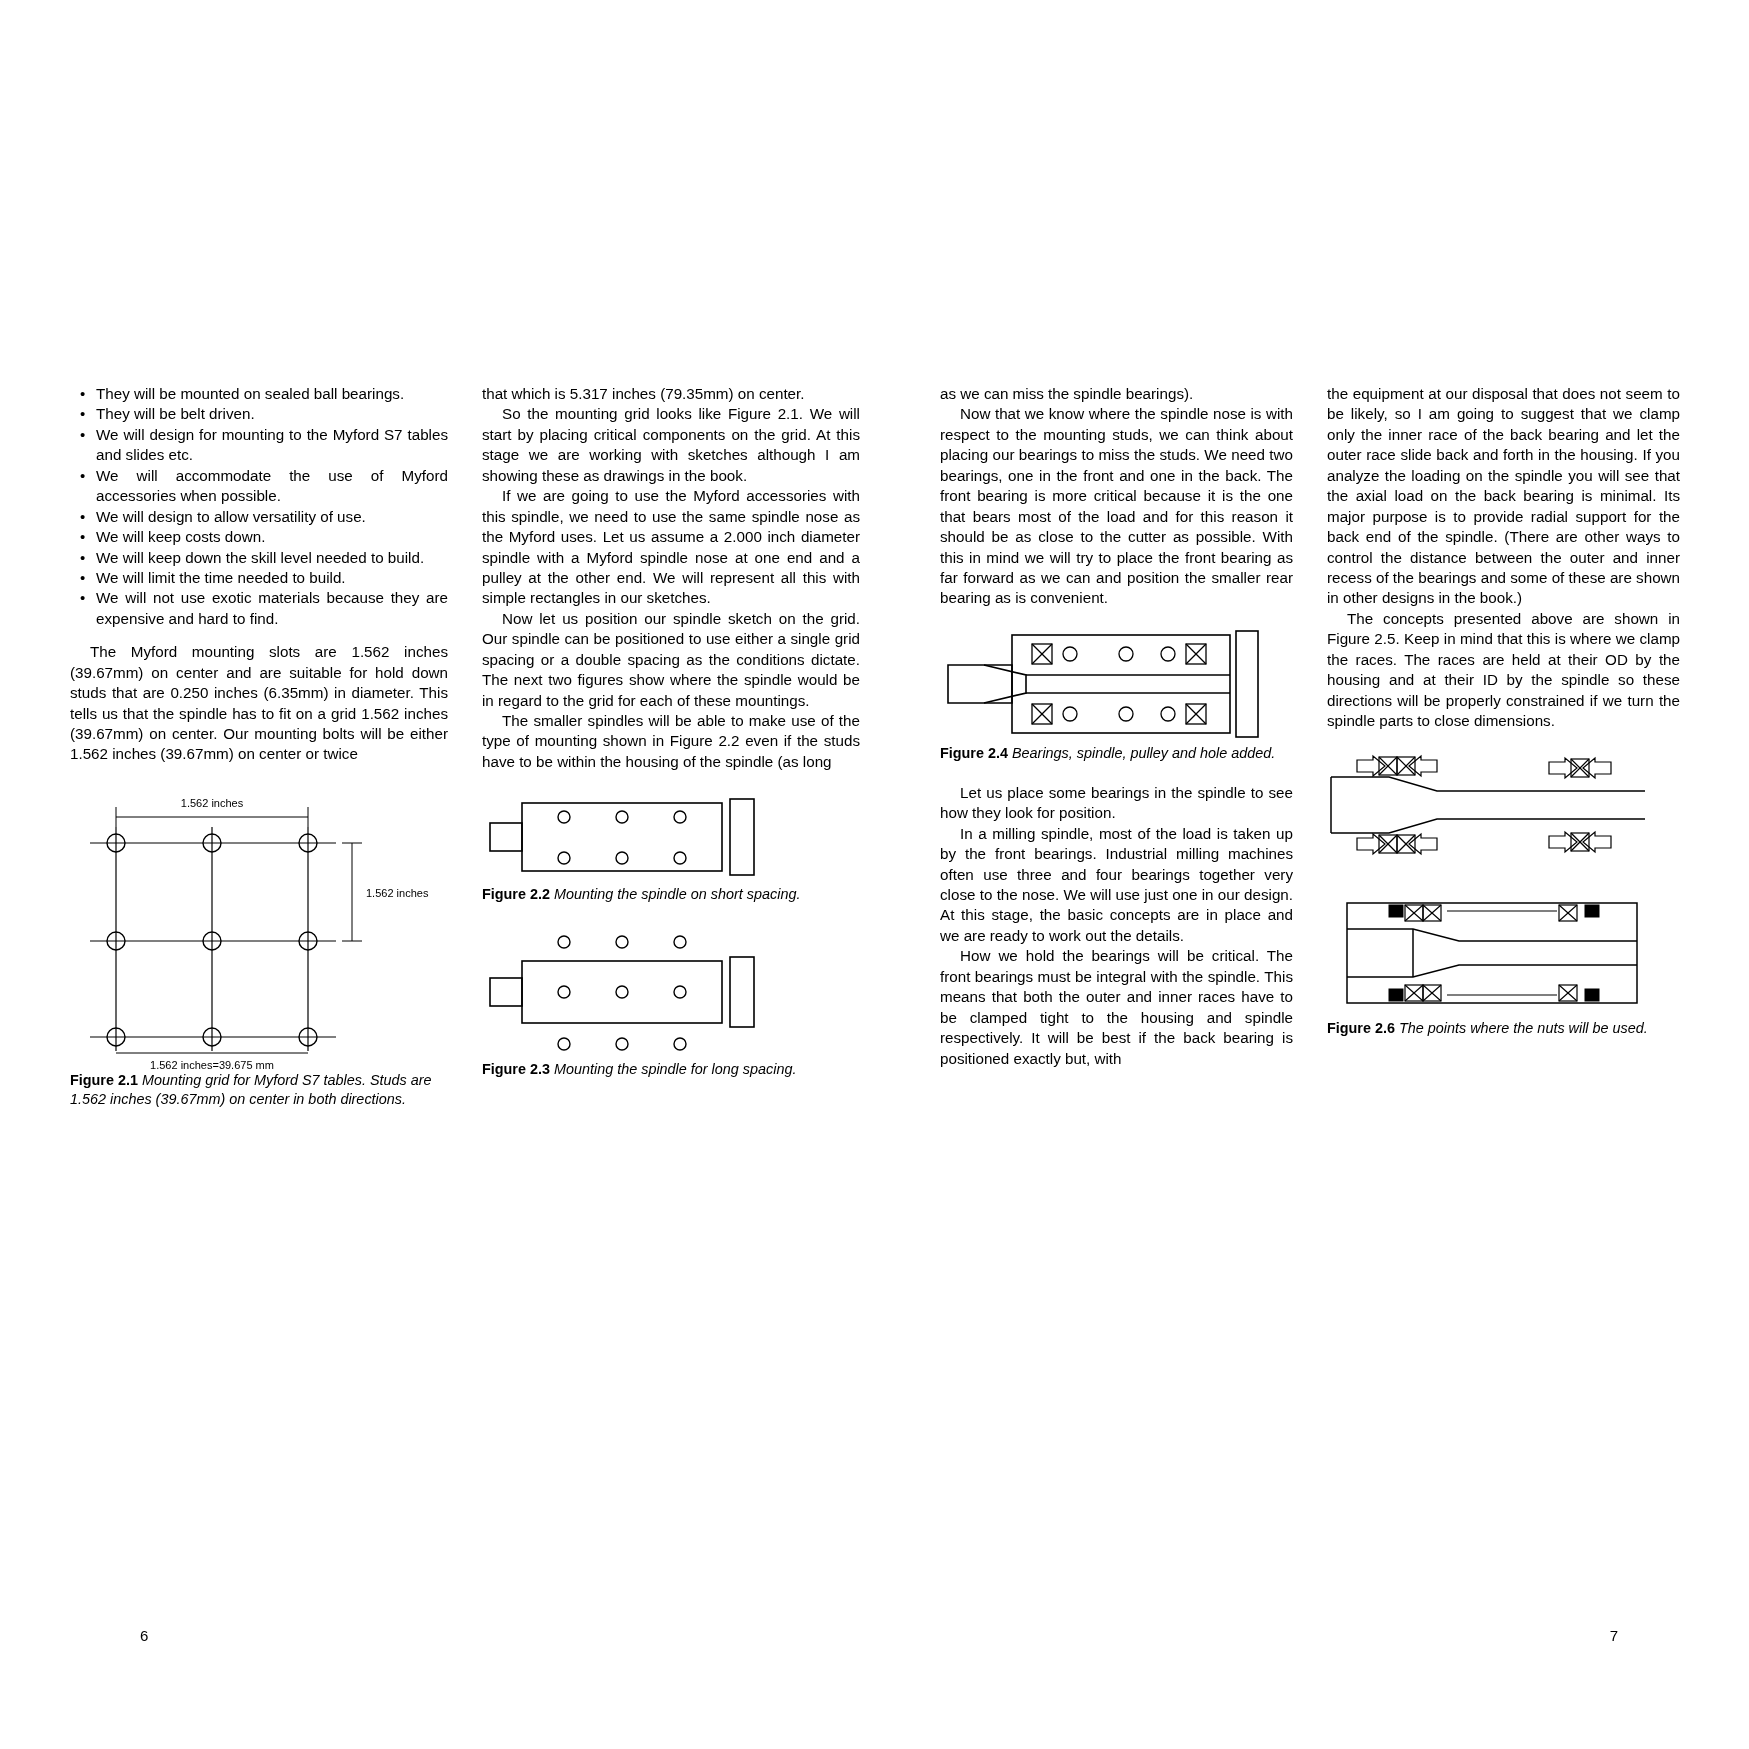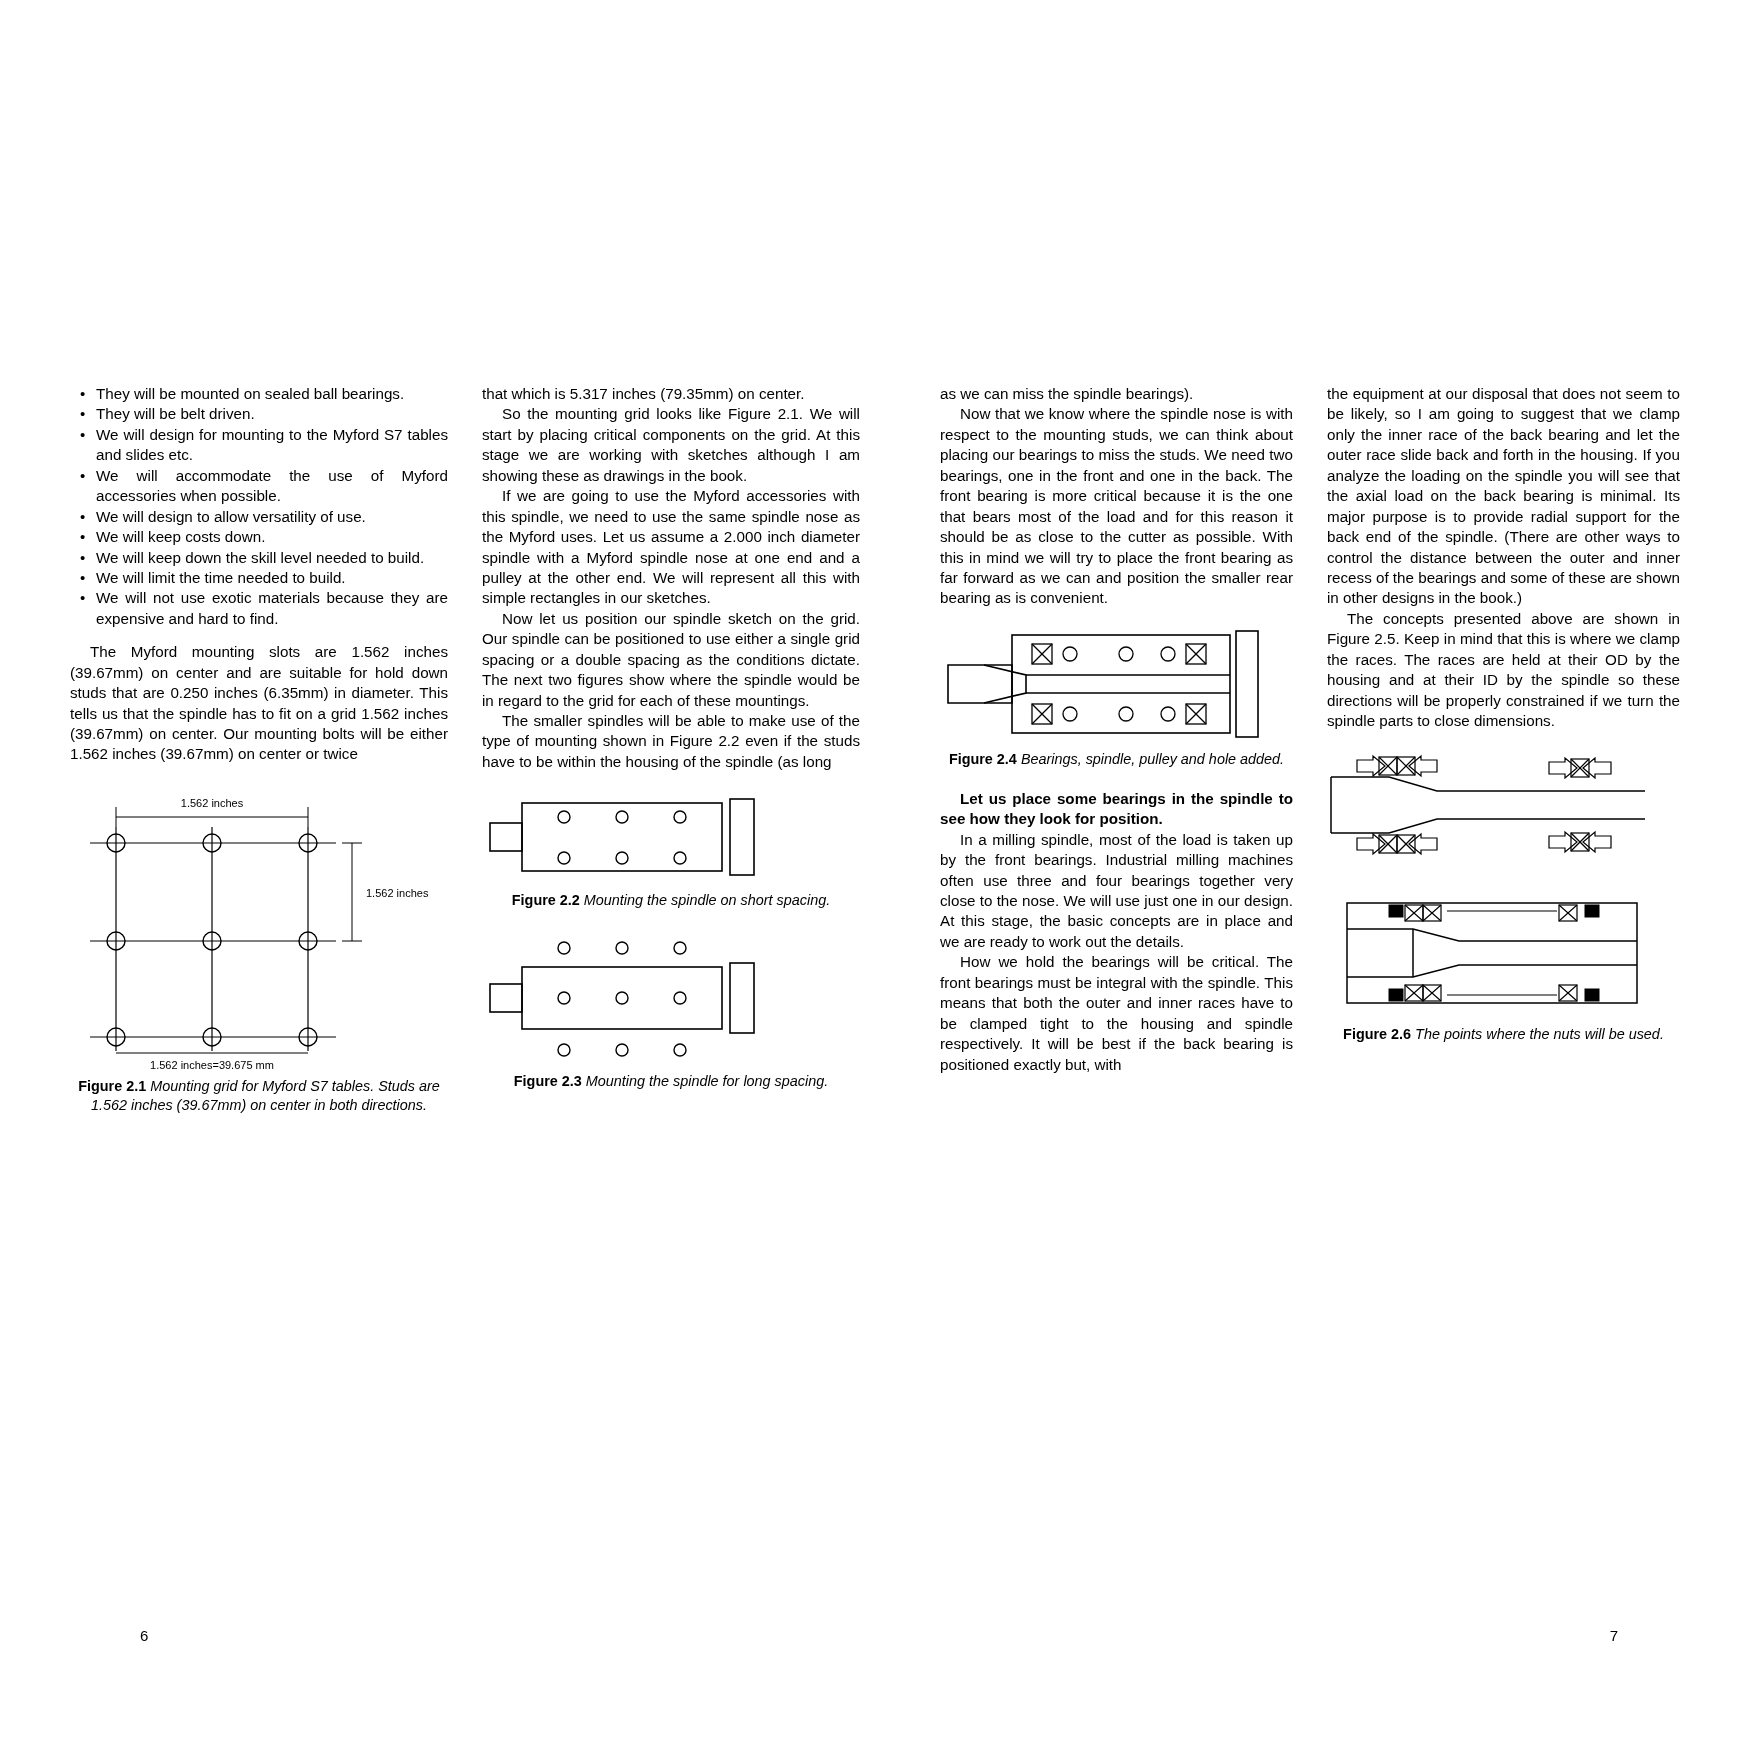--- a/index.html
+++ b/index.html
@@ -53,22 +53,22 @@
     content:"\2022";
     position:absolute;
     left:-16px;
     top:0;
     font-size:15px;
   }
 
   .figcap{
     font-size:14.4px;
     line-height:1.32;
-    margin-top:6px;
-    text-align:center;
+    margin-top:0;
+    text-align:left;
   }
   .figcap b{font-weight:bold;}
   .figcap i{font-style:italic;}
 
   .figblock{margin:16px 0 8px 0;}
 
   .folio{
     position:absolute;
     font-size:15px;
     top:1243px;
@@ -259,21 +259,21 @@
                 <circle cx="186" cy="85" r="7"></circle>
                 <circle cx="228" cy="85" r="7"></circle>
             </g>
           </svg>
           <div class="figcap">
             <b>Figure 2.4</b>
             <i>Bearings, spindle, pulley and hole added.</i>
           </div>
         </div>
 
-        <p class="indent" style="margin-top:20px;font-weight:bold;">Let us place some bearings in the spindle to see how they look for position.</p>
+        <p class="indent" style="margin-top:20px;">Let us place some bearings in the spindle to see how they look for position.</p>
         <p class="indent">In a milling spindle, most of the load is taken up by the front bearings. Industrial milling machines often use three and four bearings together very close to the nose. We will use just one in our design. At this stage, the basic concepts are in place and we are ready to work out the details.</p>
         <p class="indent">How we hold the bearings will be critical. The front bearings must be integral with the spindle. This means that both the outer and inner races have to be clamped tight to the housing and spindle respectively. It will be best if the back bearing is positioned exactly but, with</p>
       </div>
 
       <div class="col">
         <p>the equipment at our disposal that does not seem to be likely, so I am going to suggest that we clamp only the inner race of the back bearing and let the outer race slide back and forth in the housing. If you analyze the loading on the spindle you will see that the axial load on the back bearing is minimal. Its major purpose is to provide radial support for the back end of the spindle. (There are other ways to control the distance between the outer and inner recess of the bearings and some of these are shown in other designs in the book.)</p>
         <p class="indent">The concepts presented above are shown in Figure 2.5. Keep in mind that this is where we clamp the races. The races are held at their OD by the housing and at their ID by the spindle so these directions will be properly constrained if we turn the spindle parts to close dimensions.</p>
 
         <div class="figblock" style="margin-top:16px;">
           <svg width="330" height="120" viewBox="0 0 330 120">

